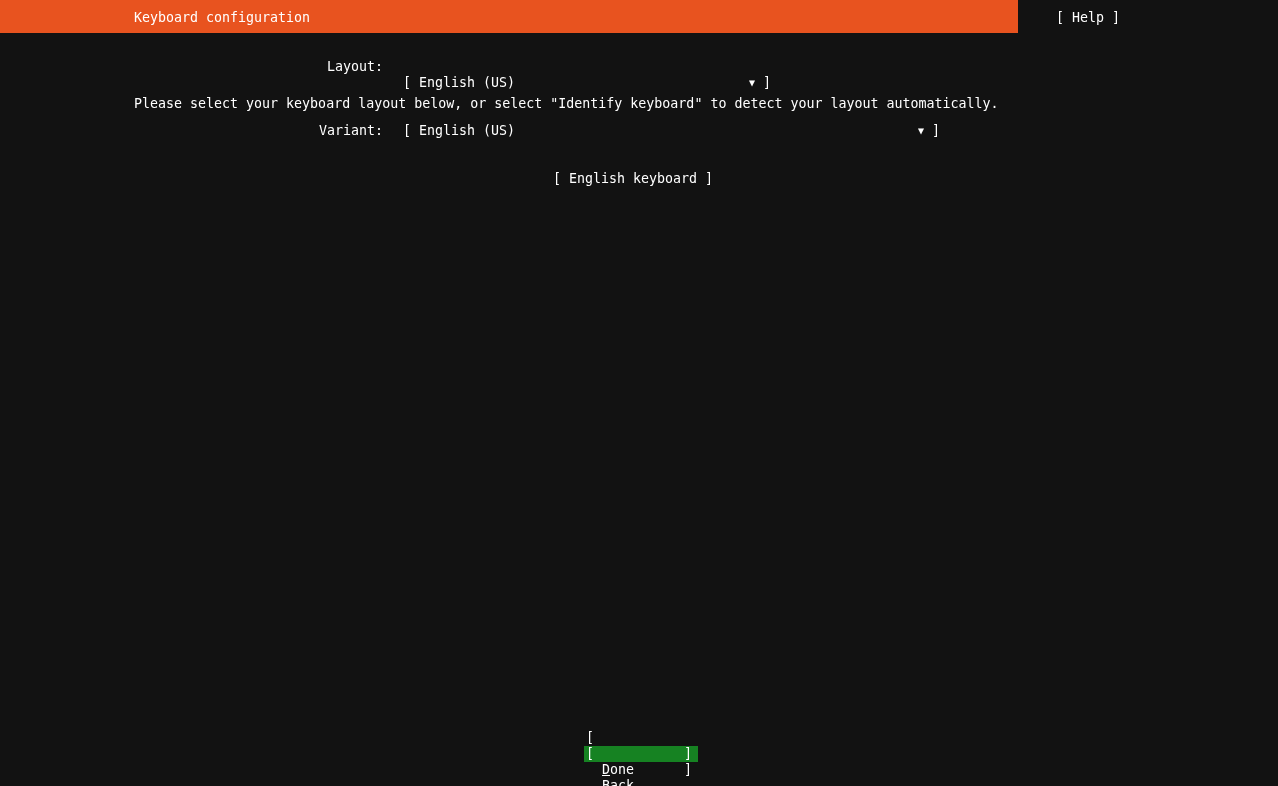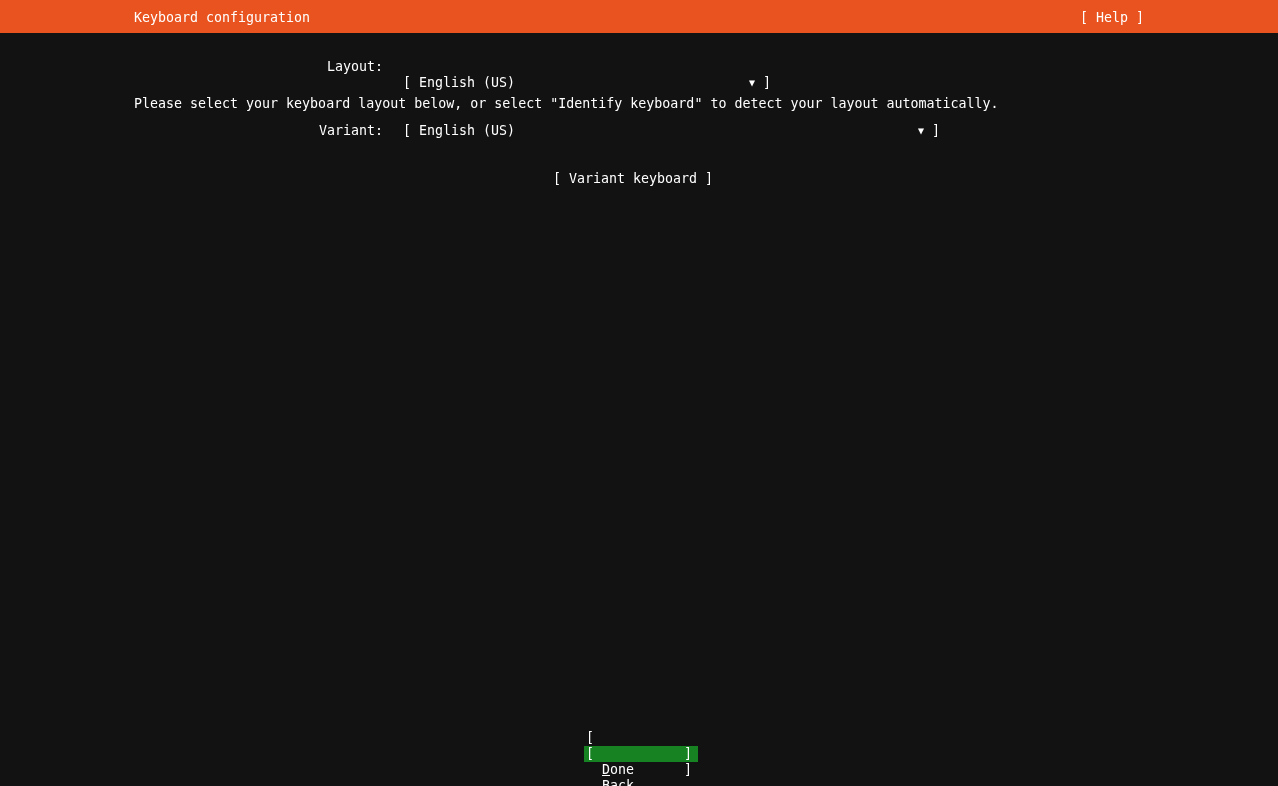--- a/index.html
+++ b/index.html
@@ -10,29 +10,29 @@
   }
   body {
     position: relative;
     font-family: "DejaVu Sans Mono", "Liberation Mono", monospace;
     font-size: 13.3px;
     line-height: 16px;
     color: #ffffff;
   }
   .header {
     position: absolute; left: 0; top: 0;
-    width: 1278px; height: 33px;
+    width: 1018px; height: 33px;
     background: #e8531f;
   }
   .header-title {
     position: absolute; left: 134px; top: 10px;
     white-space: pre;
   }
   .help-button {
-    position: absolute; left: 1080px; top: 10px;
+    position: absolute; left: 1056px; top: 10px;
     white-space: pre;
     cursor: pointer;
   }
   .intro {
     position: absolute; left: 134px; top: 60px;
     white-space: pre;
     margin-top: 36px;
   }
   .field-label {
     position: absolute; left: 0; width: 383px;
@@ -105,21 +105,21 @@
   <span class="dd-left">
     <span class="dd-open">[</span>
     <span>English (US)</span>
   </span>
   <span class="dd-right">
     <span class="dd-arrow">▼</span>
     <span>]</span>
   </span>
 </div>
 
-<div class="identify-button">[ Variant keyboard ]</div>
+<div class="identify-button">[ English keyboard ]</div>
 
 <div class="tui-button button-done">
   <span class="btn-left">
     <span class="btn-open">[</span>
     <span class="btn-label btn-label-focus">Done</span>
   </span>
   <span>]</span>
 </div>
 
 <div class="tui-button button-back">

